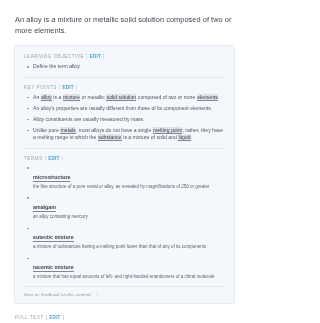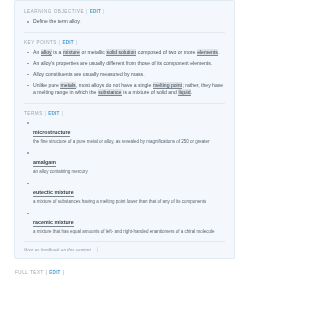--- a/index.html
+++ b/index.html
@@ -132,20 +132,21 @@
   .ft-head{
     font-size:4.6px;letter-spacing:.55px;color:#9aa6b2;
     text-transform:uppercase;margin:0 0 5px 1px;white-space:nowrap;
   }
 </style>
 </head>
 <body>
 
 <div class="page">
 
+  <p class="lede">An alloy is a mixture or metallic solid solution composed of two or more elements.</p>
 
   <div class="card">
 
     <div class="sect-head">
       <span>LEARNING OBJECTIVE</span>
       <span class="br">[</span>
       <span class="edit">edit</span>
       <span class="br">]</span>
     </div>
     <ul class="bullets" id="lo-list">

